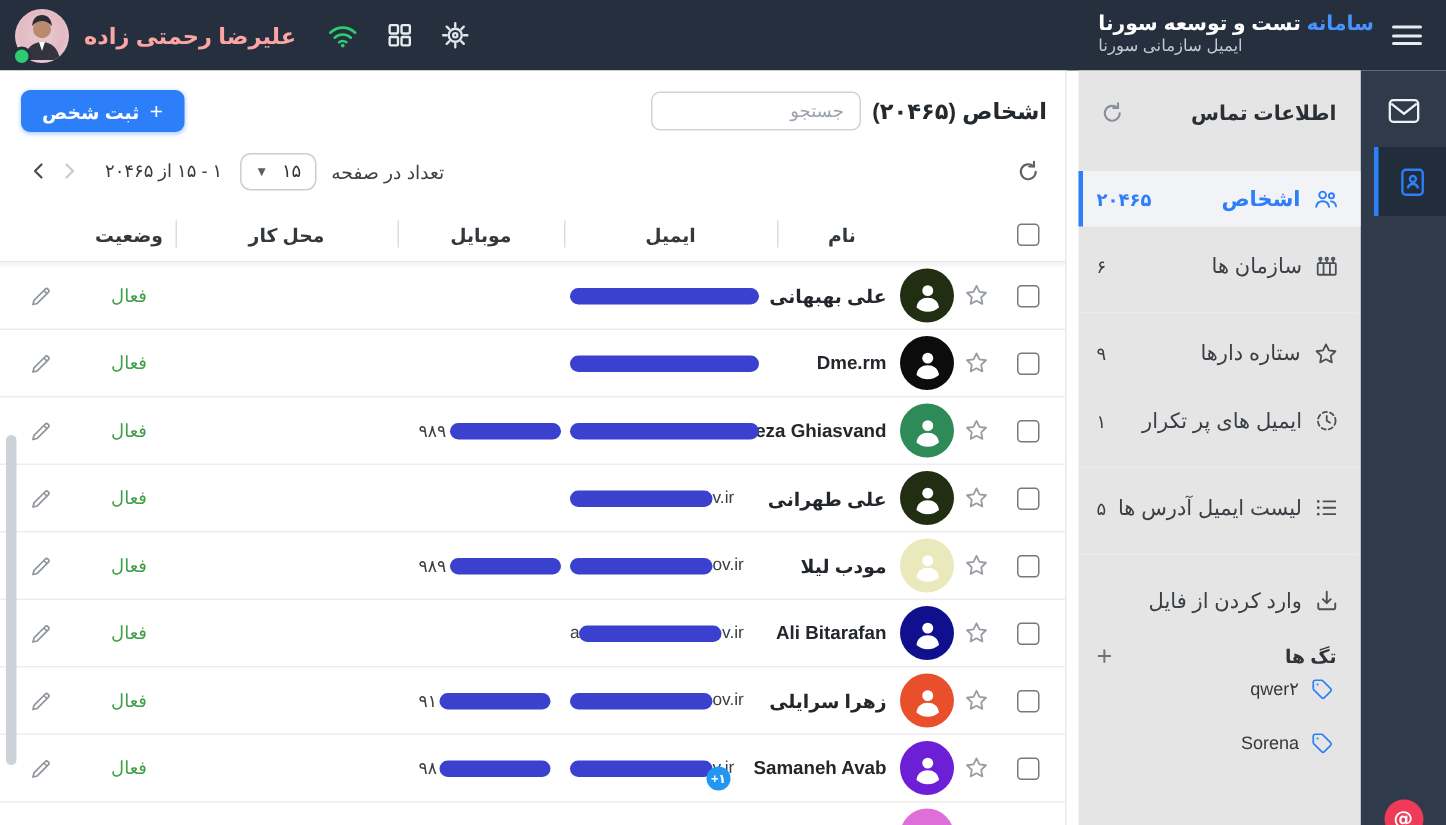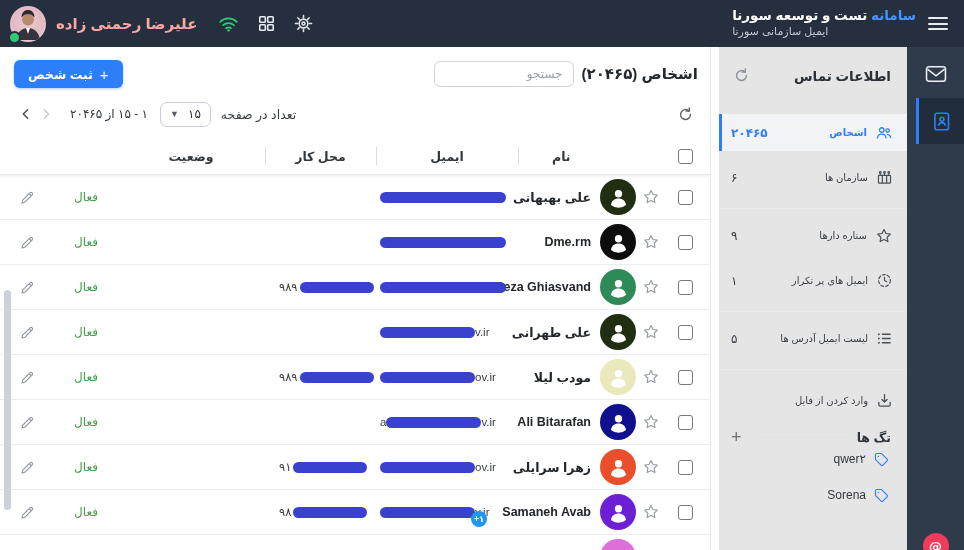--- a/index.html
+++ b/index.html
@@ -37,21 +37,21 @@
     font-family:"DejaVu Sans",sans-serif; }
 
   
   .sidebar { width:188px; background:#e5e5e5; display:flex; flex-direction:column; }
   .sb-head { display:flex; align-items:center; padding:18px 16px 14px 10px; }
   .sb-title { font-size:13.5px; font-weight:bold; color:#2b3036; }
   .sb-refresh { cursor:pointer; padding:2px 4px; }
   .sb-item { display:flex; align-items:center; height:37px; padding:0 14px 0 12px; cursor:pointer; margin-top:8px; }
   .sb-item.active { background:#f2f3f7; border-left:3px solid #2d7ff9; padding-left:9px; margin-top:14px; }
   .sb-item .sb-ic { margin-left:8px; }
-  .sb-label { font-size:10px; color:#3a3f45; }
+  .sb-label { font-size:14px; color:#3a3f45; }
   .sb-item.active .sb-label { color:#2d7ff9; font-weight:bold; }
   .sb-count { font-size:12px; color:#3a3f45; }
   .sb-item.active .sb-count { color:#2d7ff9; font-weight:bold; }
   .sb-div { border:0; border-top:1px solid #e9ebef; margin:12px 2px 4px 2px; }
   .sb-import { display:flex; align-items:center; height:36px; padding:0 14px; margin-top:8px; cursor:pointer; }
   .sb-import .sb-ic { margin-left:8px; }
   .sb-tags-head { display:flex; align-items:center; padding:10px 16px 6px 10px; }
   .sb-tags-title { font-size:12.5px; font-weight:bold; color:#2f343a; }
   .tag-line { flex:1; border-top:1px solid #dfe2e7; margin:0 10px; }
   .tag-plus { font-size:18px; color:#6d7378; cursor:pointer; line-height:1; padding:0 2px; }
@@ -338,20 +338,21 @@
           </svg>
       </span>
     </div>
 
     <div class="thead">
       <div class="th">
           <span class="cb"></span>
         </div>
       <div class="th th-name sep">نام</div>
       <div class="th sep">ایمیل</div>
+      <div class="th sep">موبایل</div>
       <div class="th sep">محل کار</div>
       <div class="th">وضعیت</div>
       <div class="th"></div>
     </div>
 
     <div id="rows">
   <div class="row">
     <div class="cell-check">
             <span class="cb"></span>
           </div>

